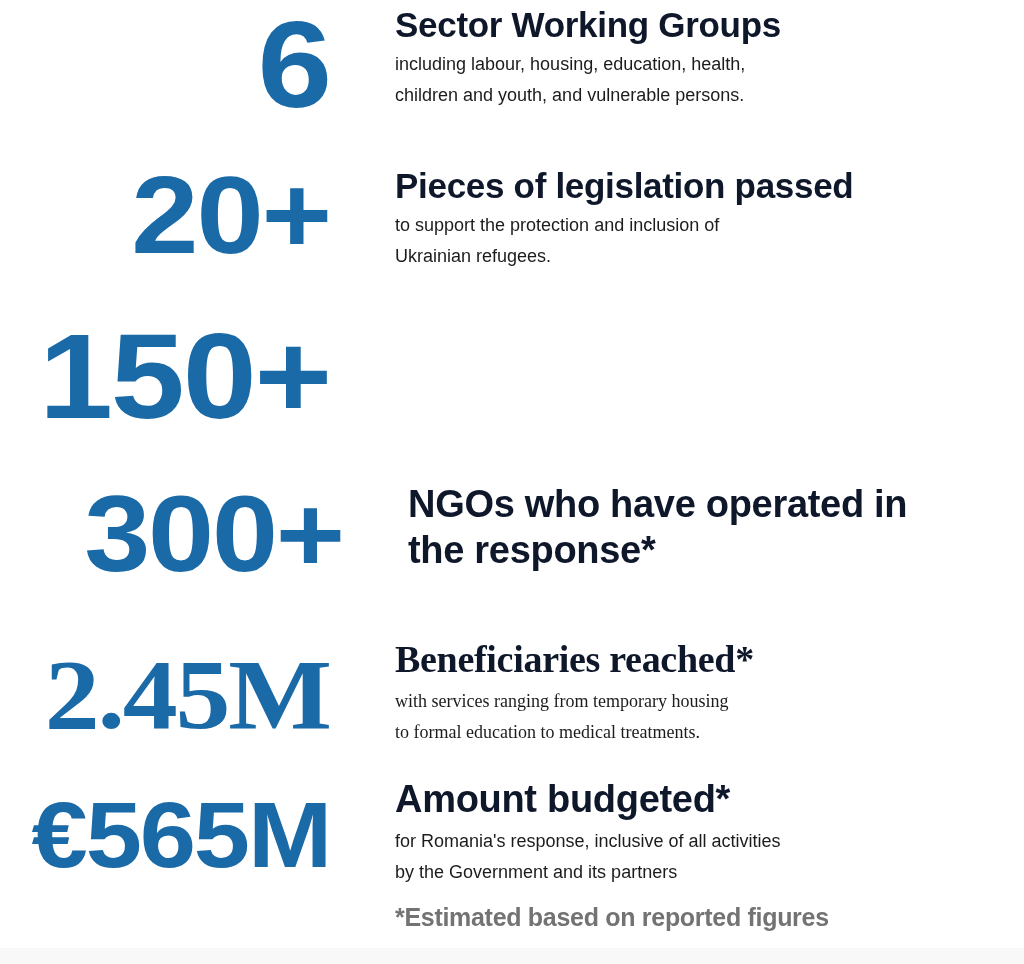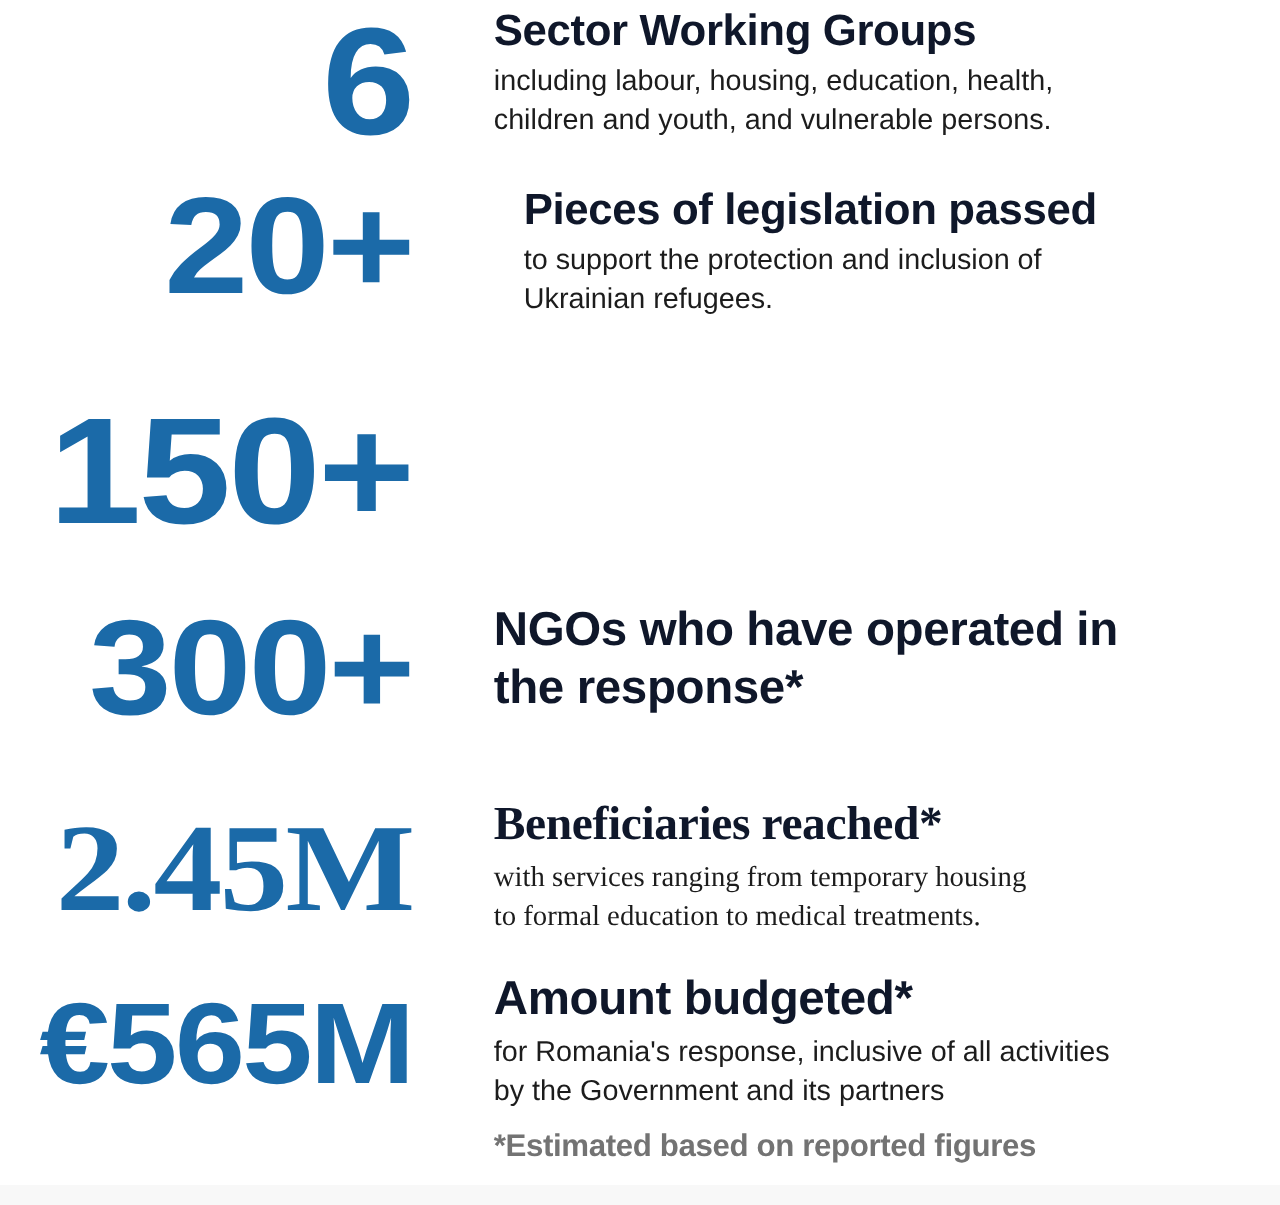--- a/index.html
+++ b/index.html
@@ -41,29 +41,29 @@
     font-weight: bold;
     font-size: 35px;
     line-height: 1.2;
     color: #0f172a;
     letter-spacing: -0.3px;
     white-space: pre;
   }
   .stat-title.large-title { font-size: 38px; }
   .stat-desc {
     margin-top: 3px;
-    font-size: 23px;
+    font-size: 18px;
     line-height: 31px;
     color: #1c1c1c;
     white-space: pre;
   }
   .row-1 { top: 4px; }   .v1 { font-size: 122px; top: 0; }
-  .row-2 { top: 147px; gap: 24px; } .v2 { font-size: 110px; top: -5px; }
+  .row-2 { top: 165px; } .v2 { font-size: 110px; top: -5px; }
   .row-3 { top: 314px; justify-content: center; } .v3 { font-size: 121px; top: 2px; }
-  .row-4 { top: 482px; } .v4 { font-size: 108px; top: -2px; }
+  .row-4 { top: 482px; margin-left: 13px; } .v4 { font-size: 108px; top: -2px; }
   .row-5 { top: 637px; font-family: Liberation Serif, serif; } .v5 { font-size: 100px; top: 8px; }
   .row-6 { top: 777px; } .v6 { font-size: 92px;  top: 12px; }
   .footnote {
     position: absolute;
     left: 395px;
     top: 903px;
     font-weight: bold;
     font-size: 25px;
     letter-spacing: -0.3px;
     color: #737373;

